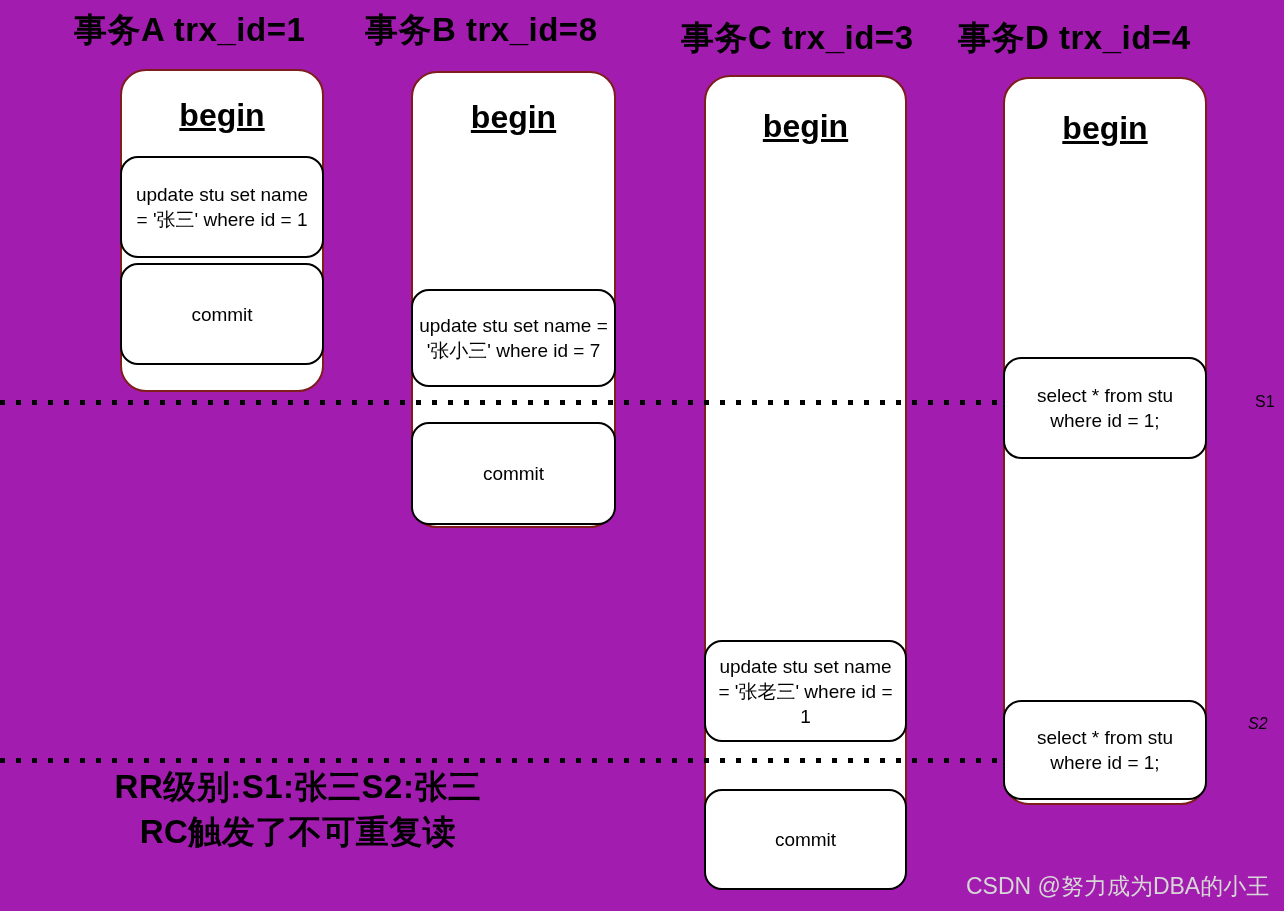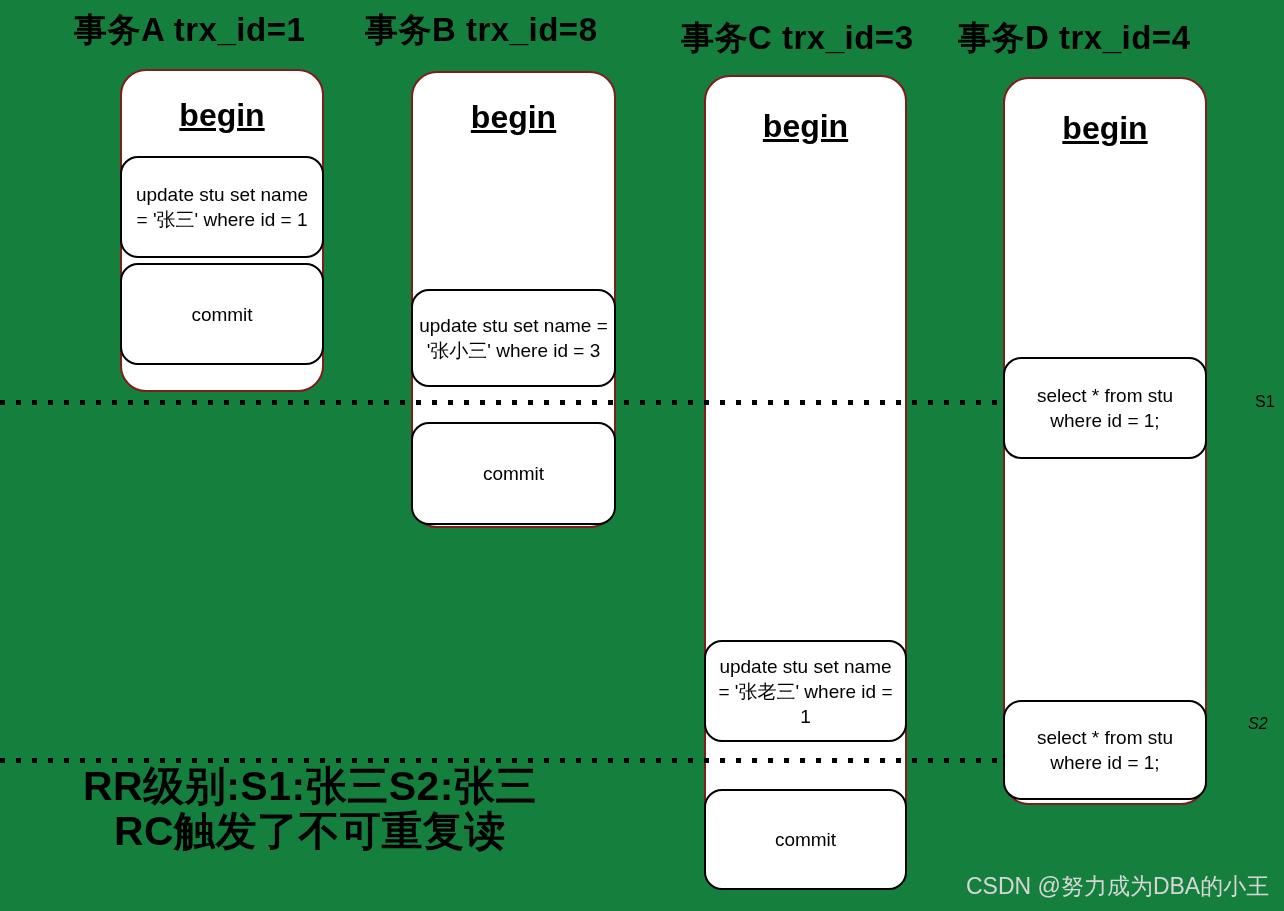--- a/index.html
+++ b/index.html
@@ -4,21 +4,21 @@
 <style>
   html, body { margin: 0; padding: 0; }
   body {
     font-family: "Liberation Sans", sans-serif;
     background: #ffffff;
   }
   .canvas {
     position: relative;
     width: 1284px;
     height: 911px;
-    background: #15803d;
+    background: #a21caf;
     color: #000000;
     overflow: hidden;
   }
 
   
   .txn-title {
     position: absolute;
     font-size: 33px;
     font-weight: bold;
     white-space: nowrap;
@@ -98,25 +98,24 @@
   .marker.m-s1 { left: 1255px; top: 393px; }
   .marker.m-s2 { left: 1248px; top: 715px; font-style: italic; }
 
   
   .annotation {
     position: absolute;
     left: 0;
     top: 764px;
     width: 596px;
     text-align: center;
-    font-size: 41px;
+    font-size: 33px;
     font-weight: bold;
     line-height: 45px;
     letter-spacing: 0.5px;
-    padding-left: 12px;
   }
 
   
   .watermark {
     position: absolute;
     left: 966px;
     top: 871px;
     font-size: 23px;
     color: #d6d6d6;
     white-space: nowrap;
@@ -133,21 +132,21 @@
   <div class="txn-title t-d">事务D trx_id=4</div>
 
   <div class="col col-a">
     <div class="begin">begin</div>
     <div class="step step-1">update stu set name = '张三' where id = 1</div>
     <div class="step step-2">commit</div>
   </div>
 
   <div class="col col-b">
     <div class="begin">begin</div>
-    <div class="step step-1">update stu set name = '张小三' where id = 3</div>
+    <div class="step step-1">update stu set name = '张小三' where id = 7</div>
     <div class="step step-2">commit</div>
   </div>
 
   <div class="col col-c">
     <div class="begin">begin</div>
     <div class="step step-1">update stu set name = '张老三' where id = 1</div>
     <div class="step step-2">commit</div>
   </div>
 
   <div class="col col-d">

